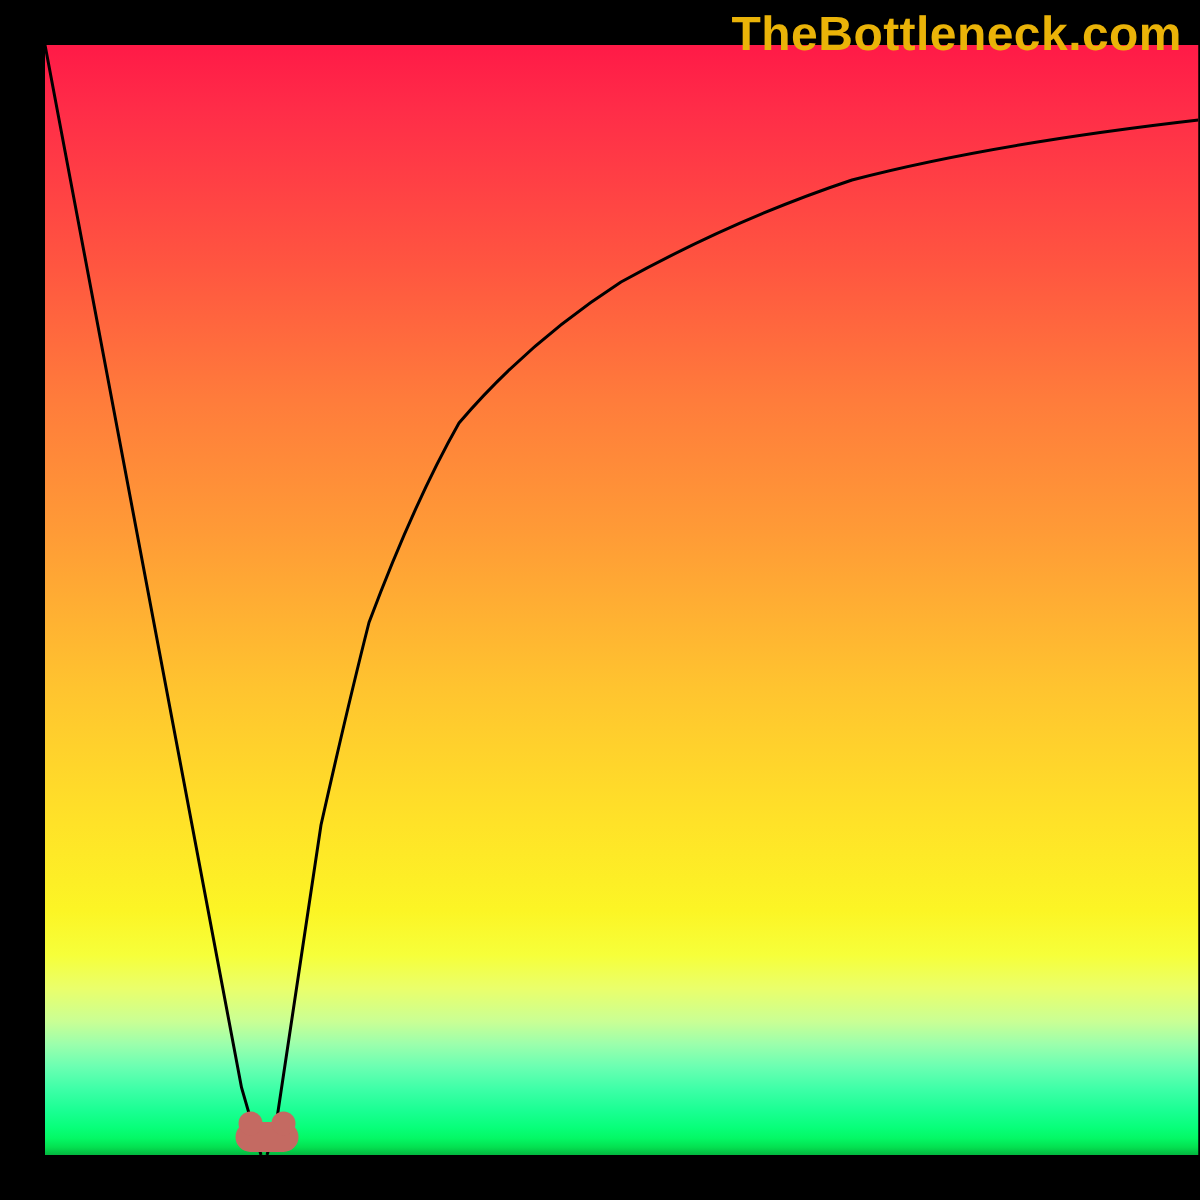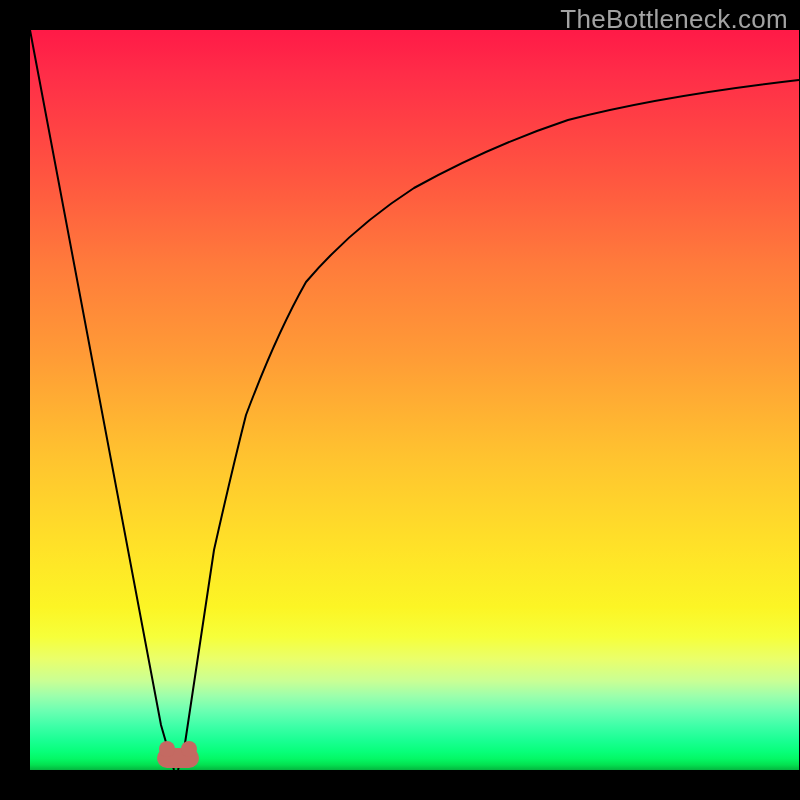--- a/index.html
+++ b/index.html
@@ -8,23 +8,23 @@
     height: 800px;
     background: #000000;
     position: relative;
     font-family: Arial, sans-serif;
     overflow: hidden;
   }
   .watermark {
     position: absolute;
     top: 4px;
     right: 12px;
-    color: #a3a3a3;
-    font-size: 26px;
-    font-weight: 400;
+    color: #eab308;
+    font-size: 32px;
+    font-weight: 700;
     z-index: 10;
     letter-spacing: 0.3px;
   }
   .plot-area {
     position: absolute;
     left: 30px;
     top: 30px;
     width: 769px;
     height: 740px;
     overflow: hidden;

